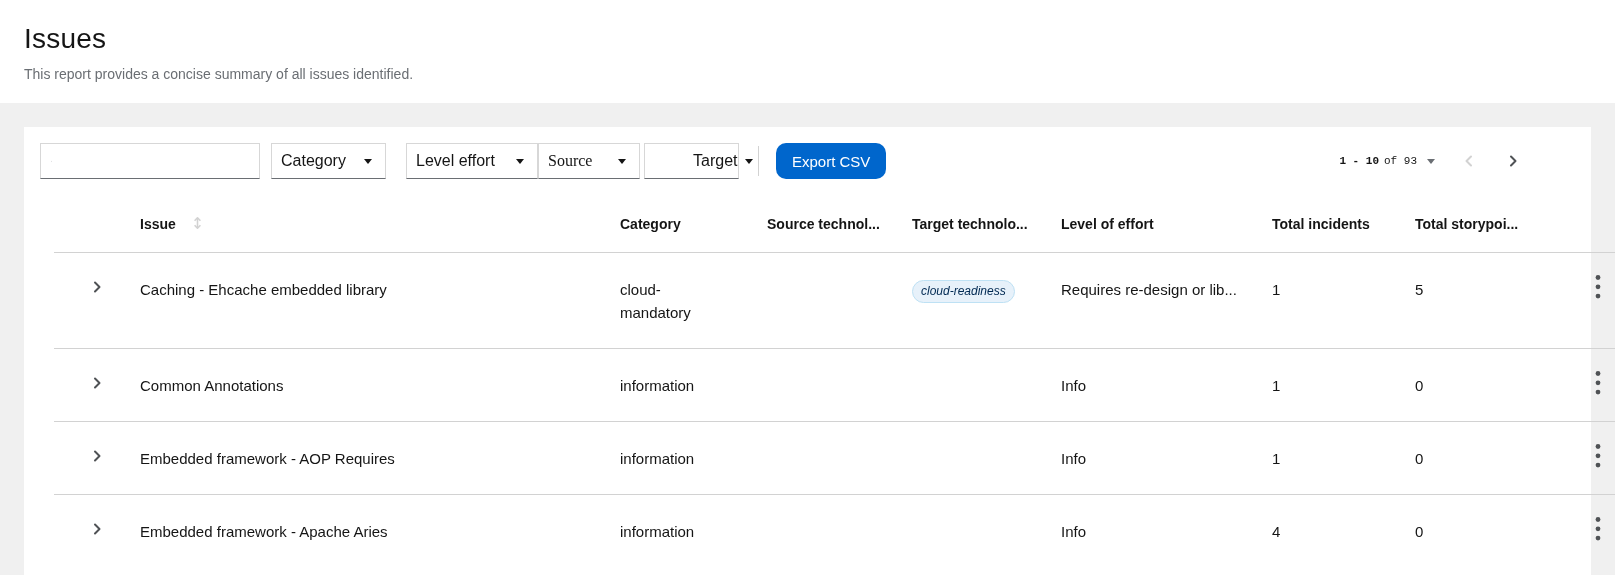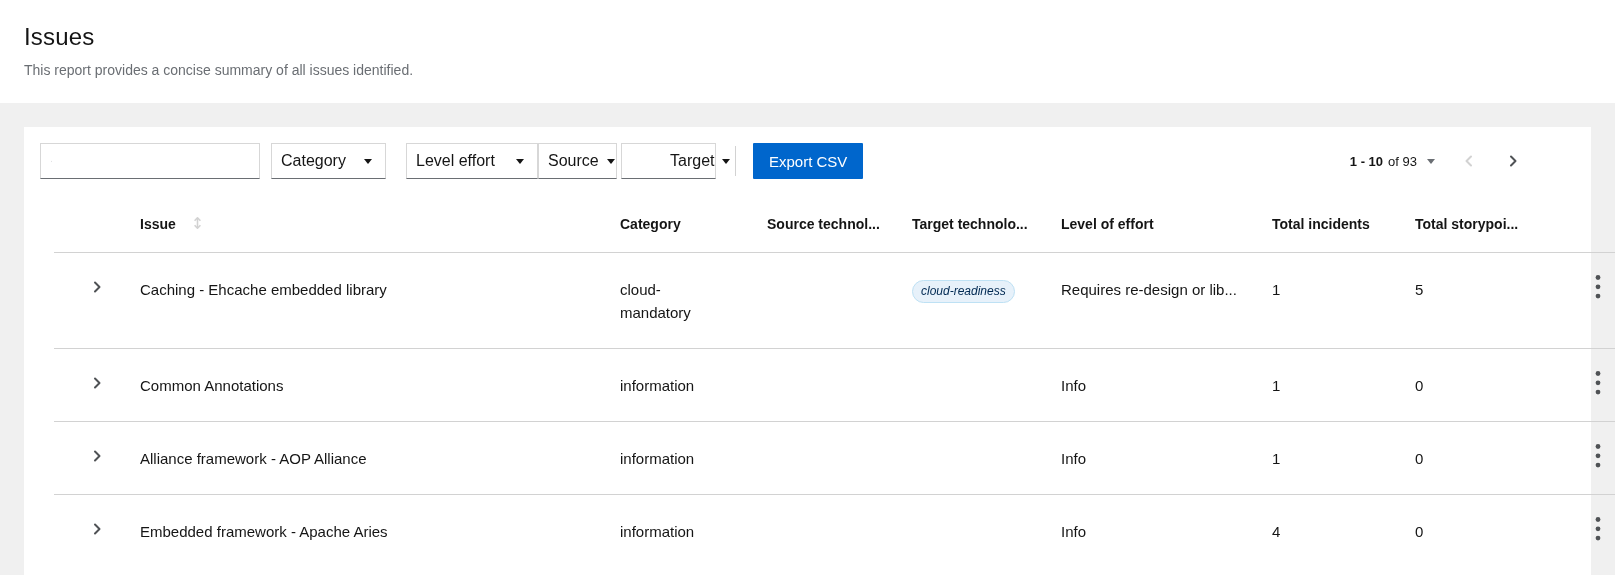--- a/index.html
+++ b/index.html
@@ -11,21 +11,21 @@
     color: #151515;
   }
   
   .page-header {
     background: #ffffff;
     width: 100%;
     height: 103px;
     padding: 23px 0 0 24px;
   }
   .page-title {
-    font-size: 24px;
+    font-size: 28px;
     font-weight: 400;
     color: #151515;
     letter-spacing: .2px;
   }
   .page-subtitle {
     margin-top: 11px;
     font-size: 14px;
     color: #6a6e73;
   }
   
@@ -70,51 +70,52 @@
     background: #fff;
     border: 1px solid #d7d7d7;
     border-bottom: 1px solid #6a6e73;
     padding: 0 13px 0 9px;
     font-size: 16px;
     color: #151515;
     cursor: pointer;
   }
   .dd-category { width: 115px; margin-right: 20px; }
   .dd-level    { width: 132px; }
-  .dd-source   { width: 79px; margin-right: 4px; }
+  .dd-source   { width: 102px; margin-right: 4px; font-family: Liberation Serif, serif; }
   .dd-target   { width: 95px; padding-left: 48px; }
   .caret-down {
     width: 0; height: 0;
     border-left: 4.5px solid transparent;
     border-right: 4.5px solid transparent;
     border-top: 5.5px solid #151515;
     margin-left: 8px;
   }
   .toolbar-divider {
     width: 1px; height: 30px;
     background: #d2d2d2;
     margin: 0 17px 0 19px;
   }
   .btn-primary {
     height: 36px;
     padding: 0 16px;
     background: #0066cc;
     color: #ffffff;
     border: none;
-    border-radius: 1px;
+    border-radius: 10px;
     font-size: 15px;
     font-family: inherit;
     cursor: pointer;
   }
   .pagination {
     margin-left: auto;
     display: flex;
     align-items: center;
     margin-right: 40px;
-    font-size: 13px;
+    font-size: 11px;
+    font-family: Liberation Mono, monospace;
   }
   .pag-range { font-weight: 700; }
   .pag-of { margin-left: 5px; color: #151515; }
   .pagination .caret-down { border-top-color: #6a6e73; margin-left: 10px; }
   .pag-nav-btn {
     width: 44px; height: 36px;
     background: transparent;
     border: none;
     display: flex; align-items: center; justify-content: center;
     cursor: pointer;
@@ -320,21 +321,21 @@
       </tr>
 
       <tr>
         <td class="c-expand">
           <button class="expand-btn">
             <svg width="14" height="16" viewBox="0 0 14 16">
               <polyline points="5,3.5 9.5,8 5,12.5" fill="none" stroke="#4f5255" stroke-width="2" stroke-linecap="round" stroke-linejoin="round"></polyline>
             </svg>
           </button>
         </td>
-        <td class="c-issue">Alliance framework - AOP Alliance</td>
+        <td class="c-issue">Embedded framework - AOP Requires</td>
         <td class="c-category">information</td>
         <td class="c-source"></td>
         <td class="c-target">
           
         </td>
         <td class="c-effort">Info</td>
         <td class="c-incidents">1</td>
         <td class="c-storypoints">0</td>
         <td class="c-kebab">
           <button class="kebab-btn">

